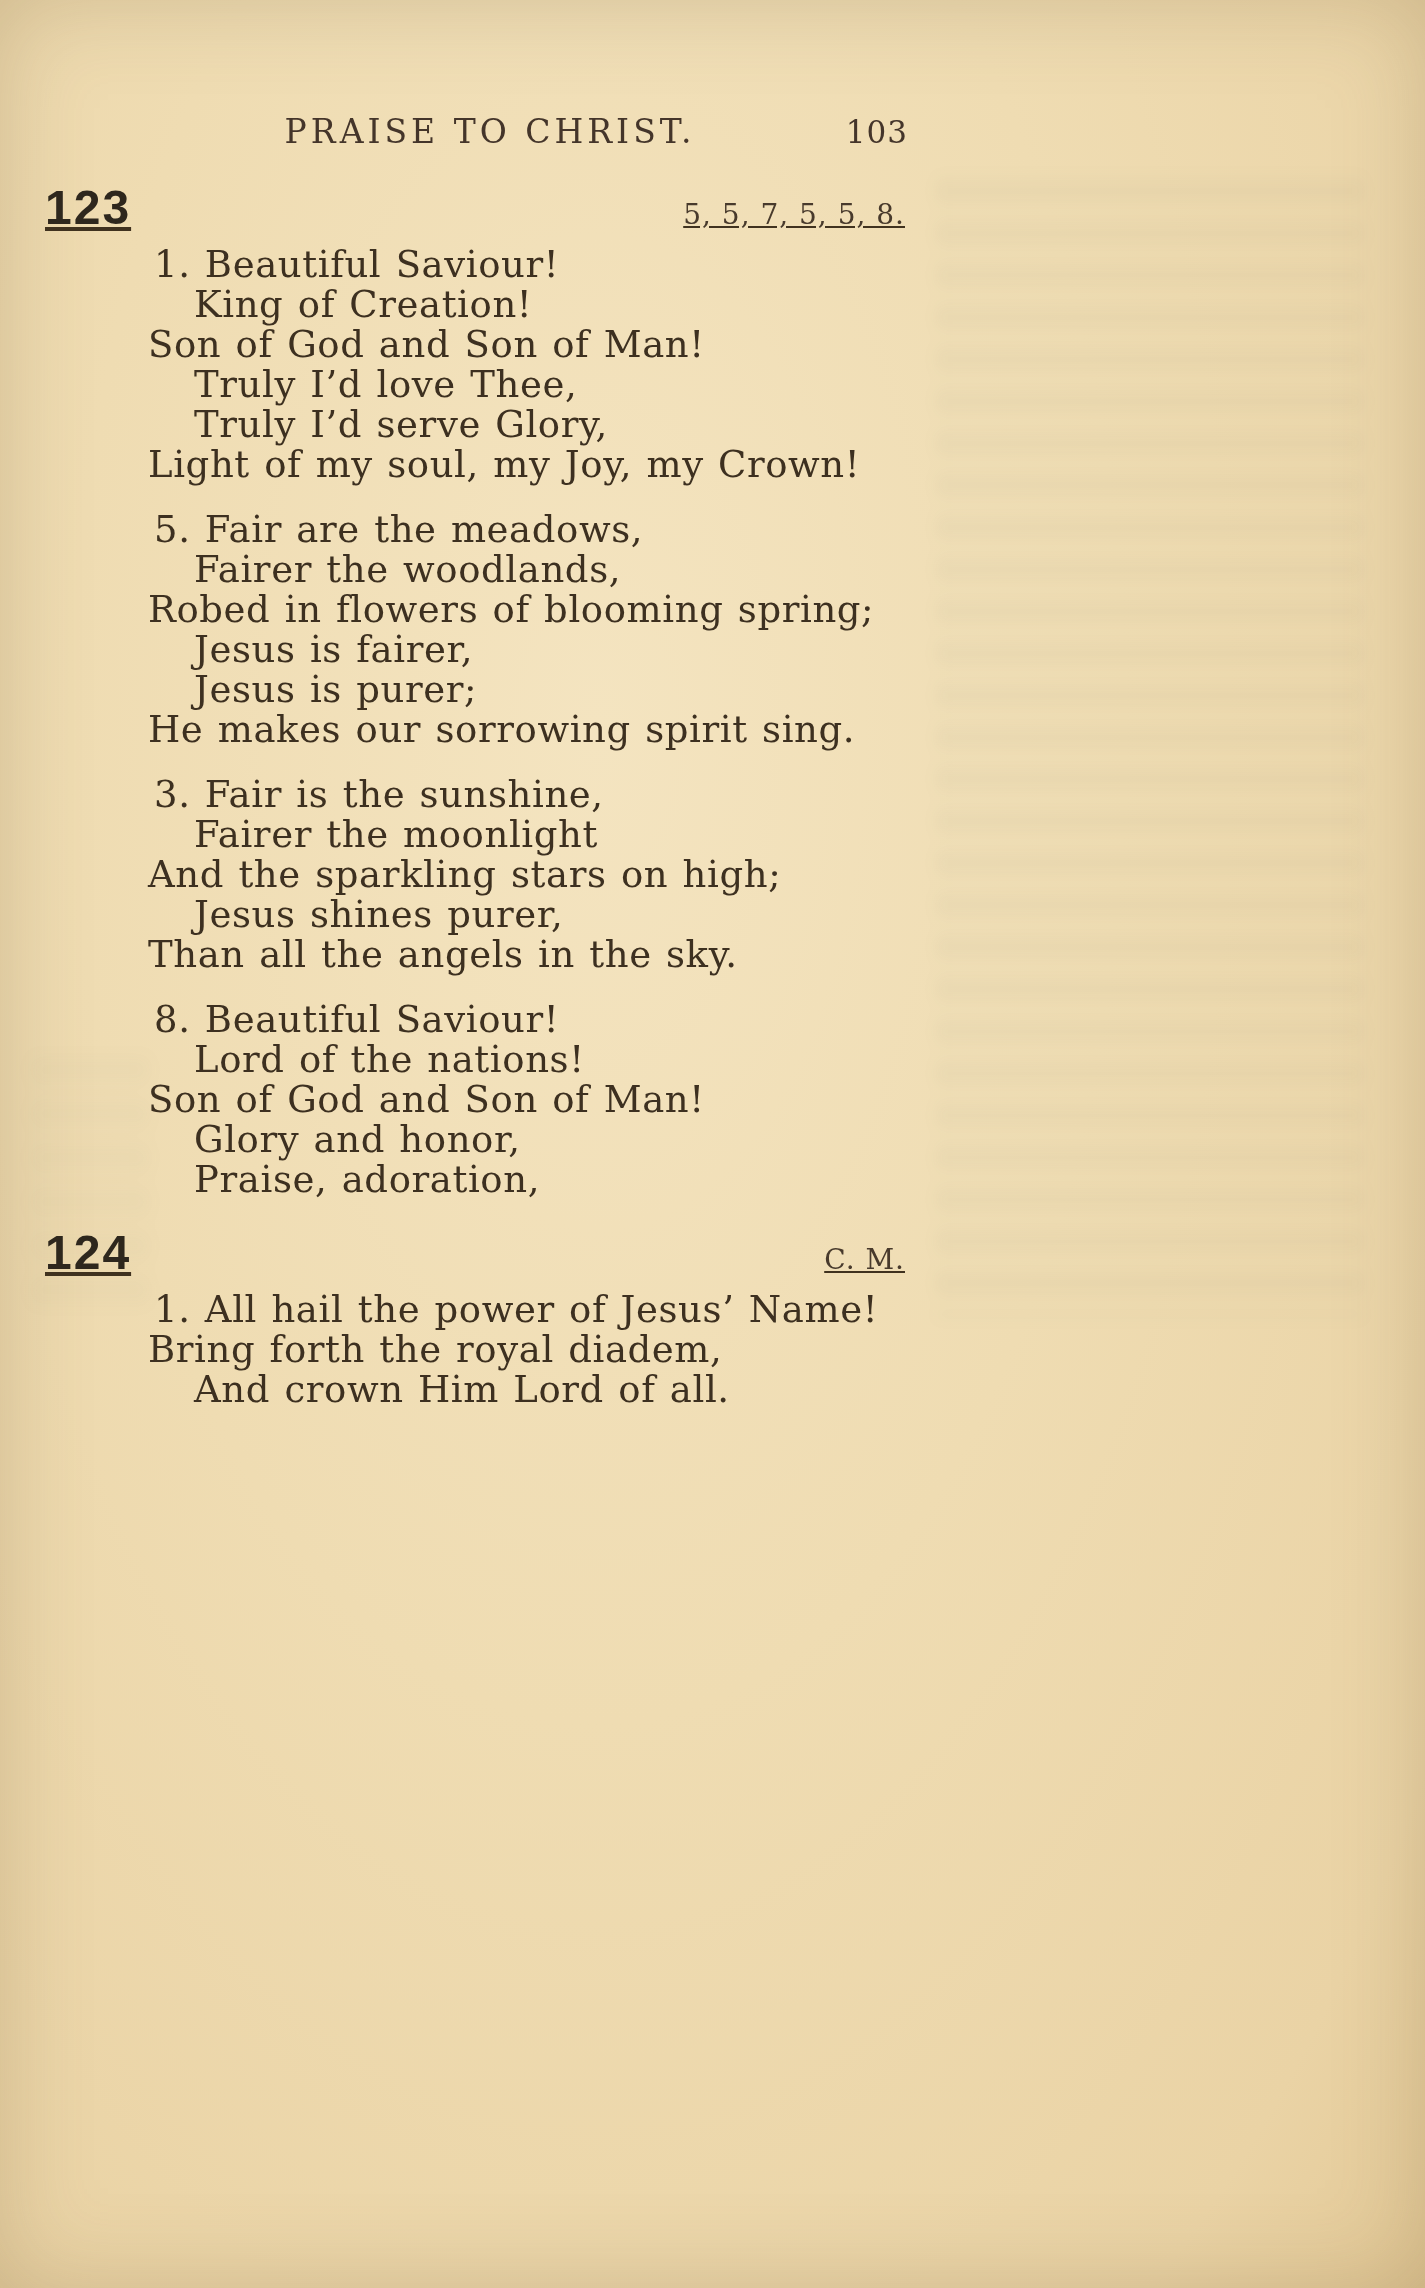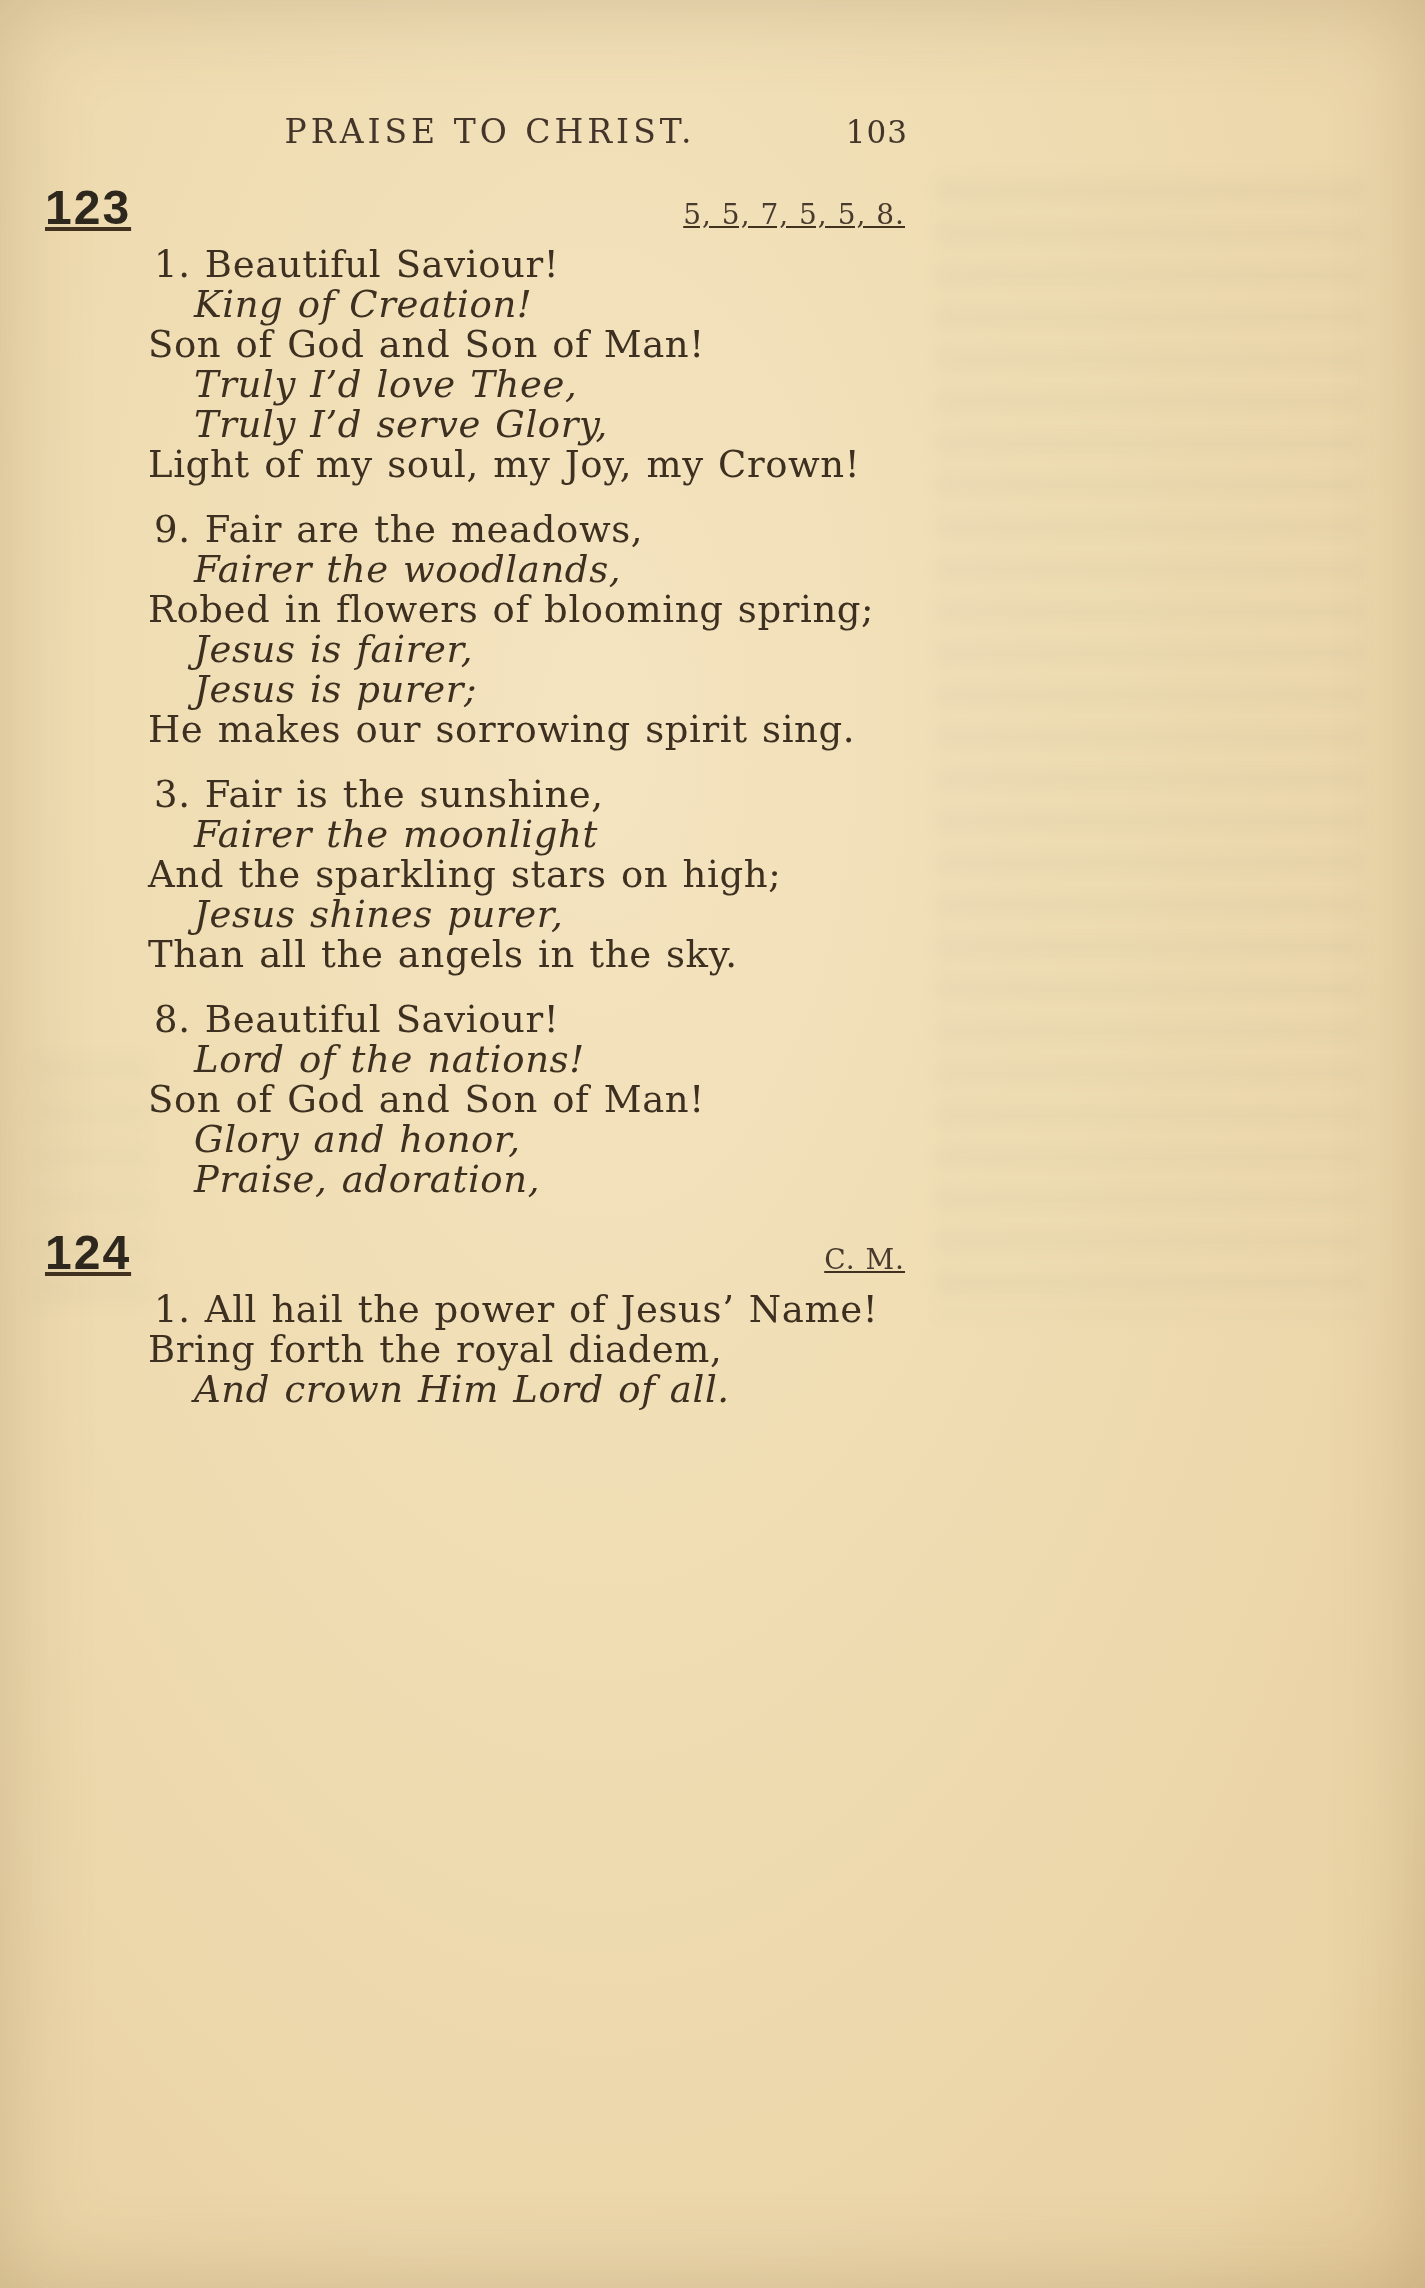--- a/index.html
+++ b/index.html
@@ -115,21 +115,21 @@
   .line {
     font-size: 37px;
     line-height: 40px;
     letter-spacing: 0.6px;
     word-spacing: 2px;
     white-space: nowrap;
     color: #3d3020;
   }
   .indent-flush { padding-left: 0; }
   .indent-num   { padding-left: 6px; }
-  .indent-in    { padding-left: 46px; font-style: italic; }
+  .indent-in    { padding-left: 46px; }
 </style>
 </head>
 <body>
 
 <div class="page">
 
   <div class="bleed"></div>
   <div class="bleed-low"></div>
 
   <div class="content">
@@ -147,21 +147,21 @@
           </div>
           <div class="verse">
             <div class="line indent-num">1. Beautiful Saviour!</div>
             <div class="line indent-in">King of Creation!</div>
             <div class="line indent-flush">Son of God and Son of Man!</div>
             <div class="line indent-in">Truly I’d love Thee,</div>
             <div class="line indent-in">Truly I’d serve Glory,</div>
             <div class="line indent-flush">Light of my soul, my Joy, my Crown!</div>
           </div>
           <div class="verse">
-            <div class="line indent-num">9. Fair are the meadows,</div>
+            <div class="line indent-num">5. Fair are the meadows,</div>
             <div class="line indent-in">Fairer the woodlands,</div>
             <div class="line indent-flush">Robed in flowers of blooming spring;</div>
             <div class="line indent-in">Jesus is fairer,</div>
             <div class="line indent-in">Jesus is purer;</div>
             <div class="line indent-flush">He makes our sorrowing spirit sing.</div>
           </div>
           <div class="verse">
             <div class="line indent-num">3. Fair is the sunshine,</div>
             <div class="line indent-in">Fairer the moonlight</div>
             <div class="line indent-flush">And the sparkling stars on high;</div>

